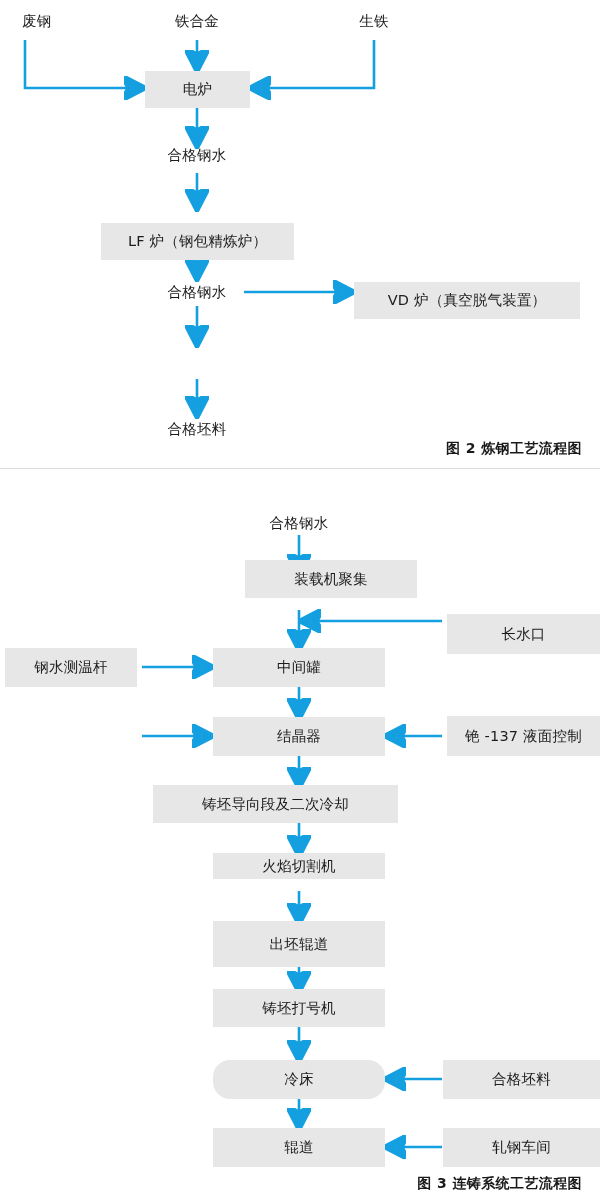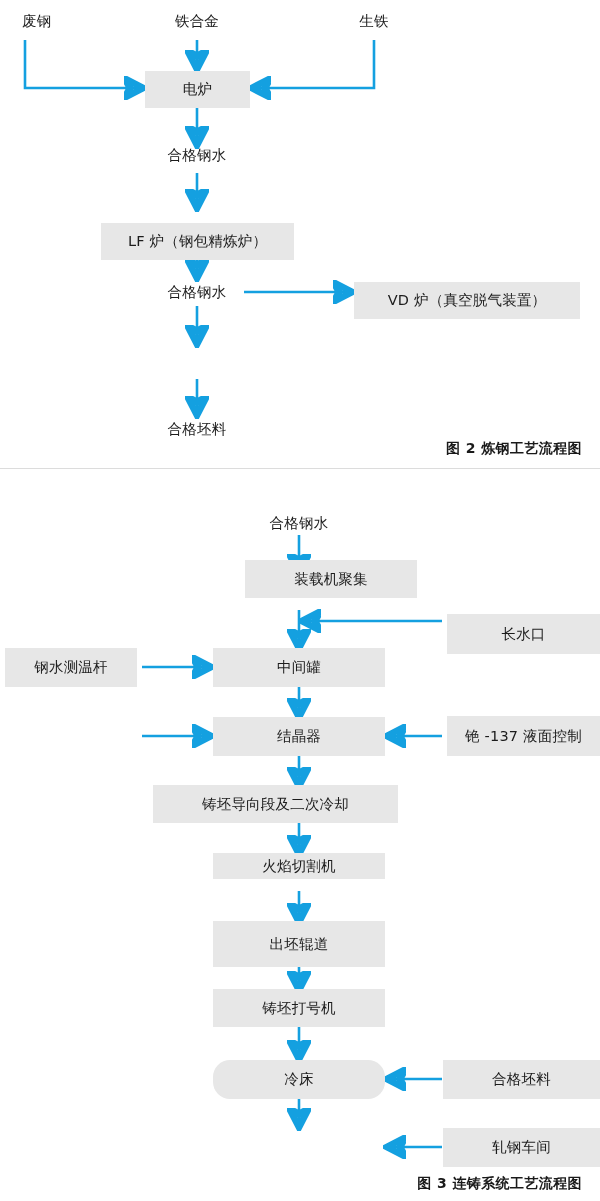--- a/index.html
+++ b/index.html
@@ -192,18 +192,19 @@
   <div class="node" style="left:213px; top:853px; width:172px; height:26px;">火焰切割机</div>
 
   <div class="node" style="left:213px; top:921px; width:172px; height:46px;">出坯辊道</div>
 
   <div class="node" style="left:213px; top:989px; width:172px; height:38px;">铸坯打号机</div>
 
   <div class="node" style="left:213px; top:1060px; width:172px; height:39px;border-radius:17px;">冷床</div>
 
   <div class="node" style="left:443px; top:1060px; width:157px; height:39px;">合格坯料</div>
 
+  <div class="node" style="left:213px; top:1128px; width:172px; height:39px;">辊道</div>
 
   <div class="node" style="left:443px; top:1128px; width:157px; height:39px;">轧钢车间</div>
 
   <div class="caption" style="right:18px; top:1175px;">图 3 连铸系统工艺流程图</div>
 
 </div>
 
 </body></html>

